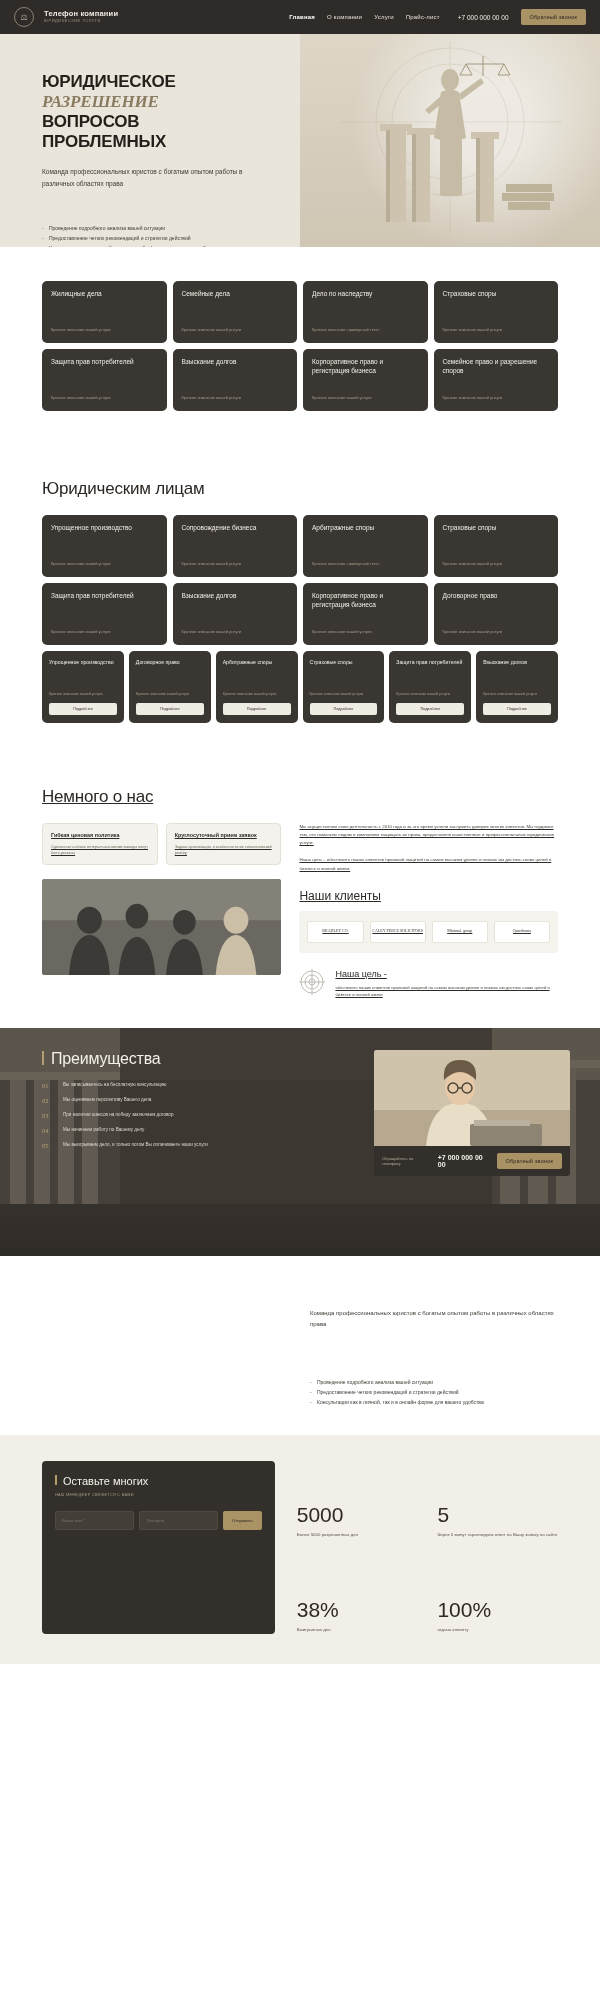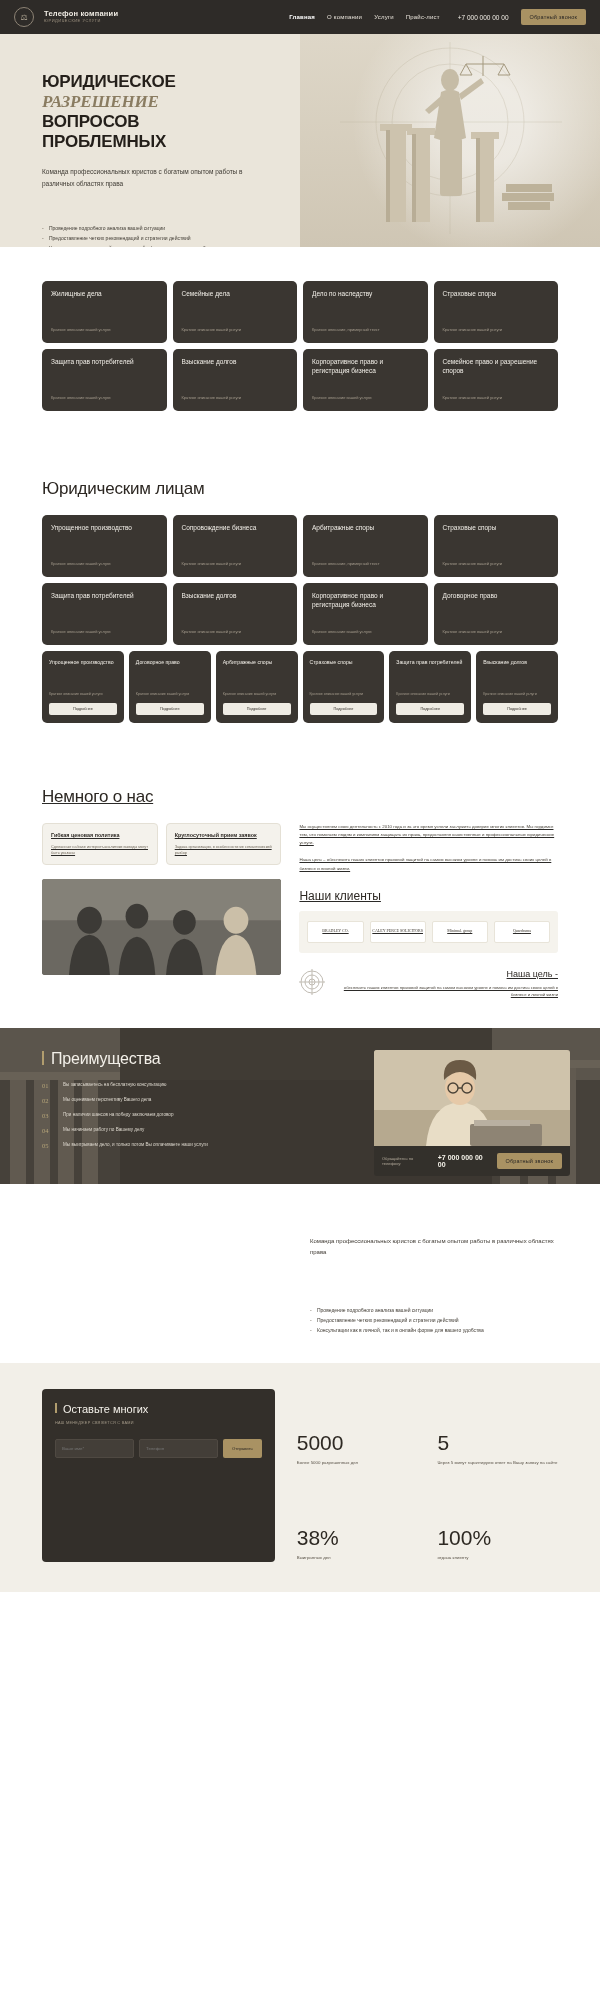--- a/index.html
+++ b/index.html
@@ -104,28 +104,28 @@
   .clients-title { font-size: 12px; color: #2d2823; margin-bottom: 8px;}
   .clients {
     background: #f5f3ed; border-radius: 3px; padding: 10px 8px;
     display: grid; grid-template-columns: repeat(4,1fr); gap: 6px;
   }
   .client {
     background:#fff; border:1px solid #e8e4d9; border-radius:2px; height: 22px;
     display:flex; align-items:center; justify-content:center;
     font-size: 4px; color:#3b352c; text-align:center; line-height:1.2; font-family:"Liberation Serif", serif;
   }
-  .goal { margin-top: 16px; display: flex; gap: 10px; align-items: flex-start; text-align: right;}
+  .goal { margin-top: 16px; display: flex; gap: 10px; align-items: flex-start;}
   .goal-ico { width: 26px; height: 26px; flex: 0 0 26px; opacity: .55;}
   .goal-h { font-size: 9px; color: #2d2823; margin-bottom: 5px;}
   .goal-p { font-size: 4.2px; line-height: 1.8; color: #4a453c;}
 
   
   .adv {
-    position: relative; height: 156px; overflow: hidden;
+    position: relative; height: 228px; overflow: hidden;
     background: linear-gradient(180deg,#4b463f 0%, #2f2b26 100%);
   }
   .adv svg.bg { position:absolute; inset:0; }
   .adv-inner { position: relative; display: flex; gap: 16px; padding: 22px 30px 0 42px; z-index: 3;}
   .adv-title { font-size: 16px; color: #f3f0e9; font-weight: 400; letter-spacing:-.2px;}
   .adv-title .bar { display:inline-block; width:2px; height:14px; background:#b19d6e; margin-right:7px; transform: translateY(1px);}
   .adv-list { margin-top: 14px; display: flex; flex-direction: column; gap: 8px;}
   .adv-item { display: flex; gap: 9px; align-items: flex-start;}
   .adv-num { font-size: 6.5px; color: #b5a478; min-width: 12px; font-family:"Liberation Serif", serif;}
   .adv-txt { font-size: 4.6px; color: #ded9cf; line-height: 1.5; max-width: 150px;}

